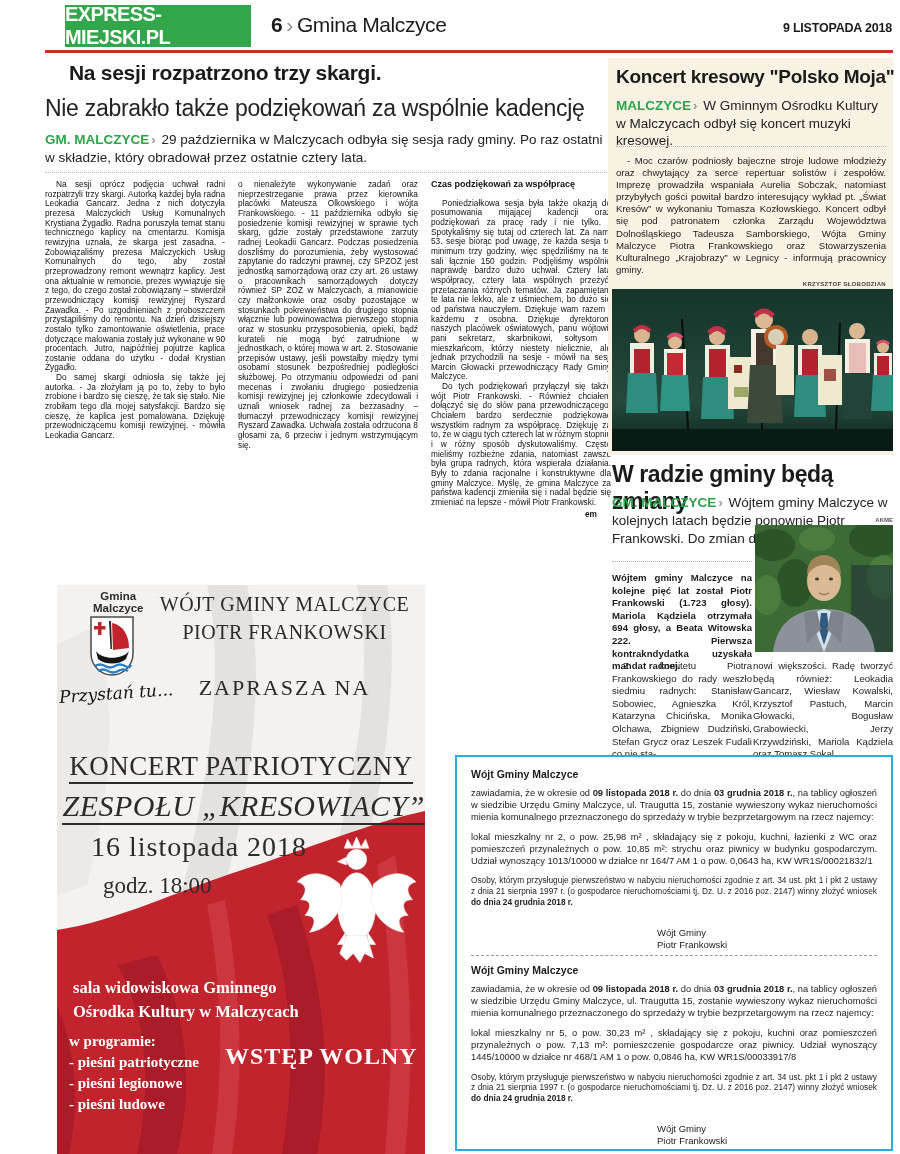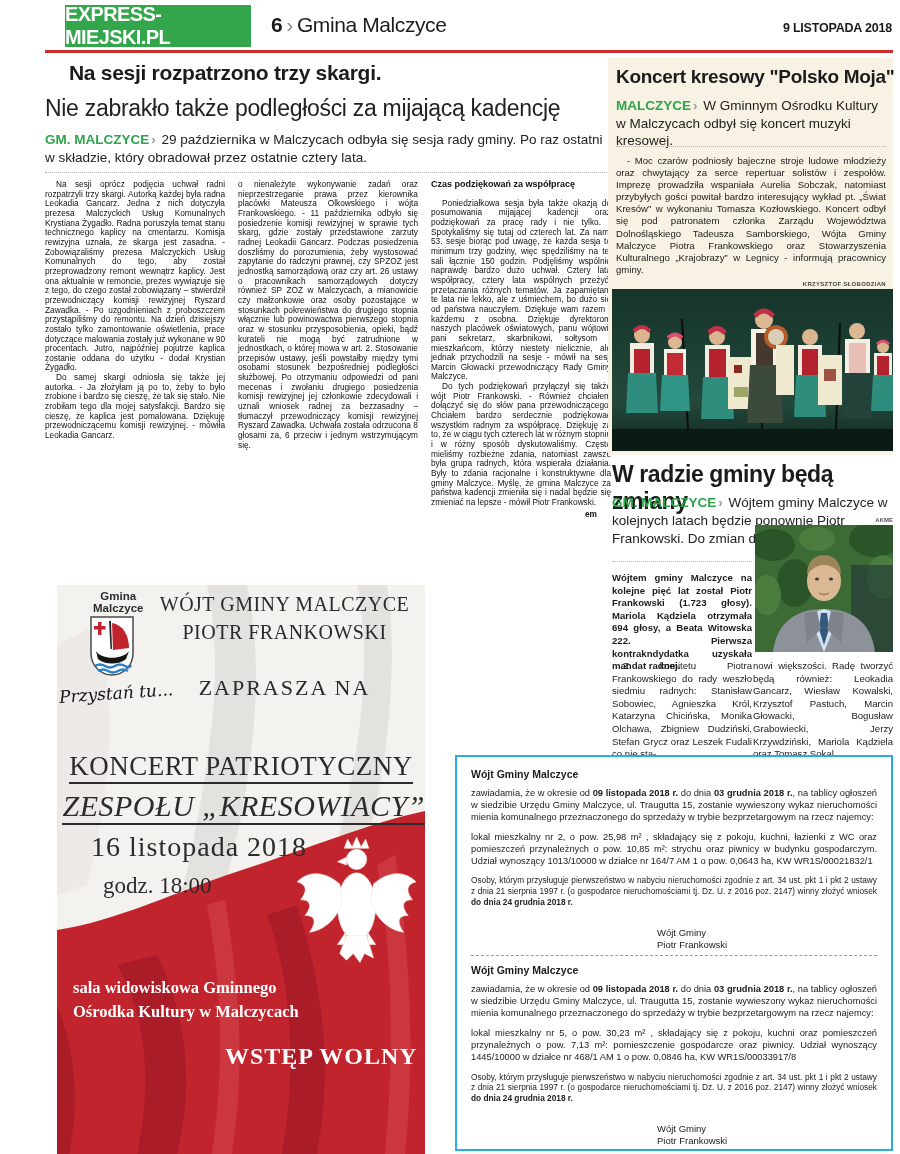--- a/index.html
+++ b/index.html
@@ -85,21 +85,21 @@
 <div class="abs" id="brand-box">
   <span>EXPRESS-MIEJSKI.PL</span>
 </div>
 <div class="abs" id="page-section">
   <span class="num">6</span><span class="sep">›</span><span>Gmina Malczyce</span>
 </div>
 <div class="abs" id="issue-date">9 LISTOPADA 2018</div>
 <div class="abs" id="header-rule"></div>
 
 <h1 class="abs" id="main-title">Na sesji rozpatrzono trzy skargi.</h1>
-<h2 class="abs" id="main-subtitle">Nie zabrakło także podległości za mijającą kadencję</h2>
+<h2 class="abs" id="main-subtitle">Nie zabrakło także podziękowań za wspólnie kadencję</h2>
 <div class="abs" id="main-lead">
   <span class="tag">GM. MALCZYCE</span><span class="tag-sep">›</span> <span>29 października w Malczycach odbyła się sesja rady gminy. Po raz ostatni w składzie, który obradował przez ostatnie cztery lata.</span>
 </div>
 <div class="abs" id="main-divider"></div>
 
 <div class="abs news-col" id="col-1">
   <p>Na sesji oprócz podjęcia uchwał radni rozpatrzyli trzy skargi. Autorką każdej była radna Leokadia Gancarz. Jedna z nich dotyczyła prezesa Malczyckich Usług Komunalnych Krystiana Żygadło. Radna poruszyła temat stanu technicznego kaplicy na cmentarzu. Komisja rewizyjna uznała, że skarga jest zasadna. - Zobowiązaliśmy prezesa Malczyckich Usług Komunalnych do tego, aby został przeprowadzony remont wewnątrz kaplicy. Jest ona aktualnie w remoncie, prezes wywiązuje się z tego, do czego został zobowiązany – stwierdził przewodniczący komisji rewizyjnej Ryszard Zawadka. - Po uzgodnieniach z proboszczem przystąpiliśmy do remontu. Na dzień dzisiejszy zostało tylko zamontowanie oświetlenia, prace dotyczące malowania zostały już wykonane w 90 procentach. Jutro, najpóźniej pojutrze kaplica zostanie oddana do użytku - dodał Krystian Żygadło.</p>
   <p>Do samej skargi odniosła się także jej autorka. - Ja złożyłam ją po to, żeby to było zrobione i bardzo się cieszę, że tak się stało. Nie zrobiłam tego dla mojej satysfakcji. Bardzo się cieszę, że kaplica jest pomalowana. Dziękuję przewodniczącemu komisji rewizyjnej. - mówiła Leokadia Gancarz.</p>
 </div>
 <div class="abs news-col" id="col-2">
@@ -313,20 +313,26 @@
   <div class="poster-item" id="poster-host2">PIOTR FRANKOWSKI</div>
   <div class="poster-item" id="poster-invite">ZAPRASZA NA</div>
   <div class="poster-item" id="poster-event1"><span>KONCERT PATRIOTYCZNY</span></div>
   <div class="poster-item" id="poster-event2"><span>ZESPOŁU „KRESOWIACY”</span></div>
   <div class="poster-item" id="poster-date">16 listopada 2018</div>
   <div class="poster-item" id="poster-time">godz. 18:00</div>
   <div class="poster-item" id="poster-venue">
     <div>sala widowiskowa Gminnego</div>
     <div>Ośrodka Kultury w Malczycach</div>
   </div>
+  <div class="poster-item" id="poster-program">
+    <div>w programie:</div>
+    <div>- pieśni patriotyczne</div>
+    <div>- pieśni legionowe</div>
+    <div>- pieśni ludowe</div>
+  </div>
   <div class="poster-item" id="poster-admission">WSTĘP WOLNY</div>
 </div>
 
 <div class="abs" id="annc-box">
   <div class="annc-heading">Wójt Gminy Malczyce</div>
   <p class="annc-p"><span>zawiadamia, że w okresie od </span><span style="font-weight: bold;">09 listopada 2018 r.</span><span> do dnia </span><span style="font-weight: bold;">03 grudnia 2018 r.</span><span>, na tablicy ogłoszeń w siedzibie Urzędu Gminy Malczyce, ul. Traugutta 15, zostanie wywieszony wykaz nieruchomości mienia komunalnego przeznaczonego do sprzedaży w trybie bezprzetargowym na rzecz najemcy:</span></p>
   <p class="annc-p">lokal mieszkalny nr 2, o pow. 25,98 m² , składający się z pokoju, kuchni, łazienki z WC oraz pomieszczeń przynależnych o pow. 10,85 m²: strychu oraz piwnicy w budynku gospodarczym. Udział wynoszący 1013/10000 w działce nr 164/7 AM 1 o pow. 0,0643 ha, KW WR1S/00021832/1</p>
   <p class="annc-notice"><span>Osoby, którym przysługuje pierwszeństwo w nabyciu nieruchomości zgodnie z art. 34 ust. pkt 1 i pkt 2 ustawy z dnia 21 sierpnia 1997 r. (o gospodarce nieruchomościami tj. Dz. U. z 2016 poz. 2147) winny złożyć wniosek </span><span style="font-weight: bold;">do dnia 24 grudnia 2018 r.</span></p>
   <div class="annc-sig">
     <div>Wójt Gminy</div>

